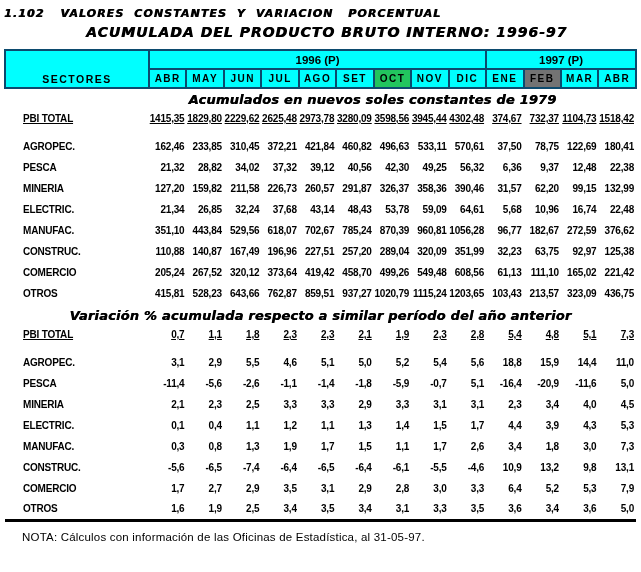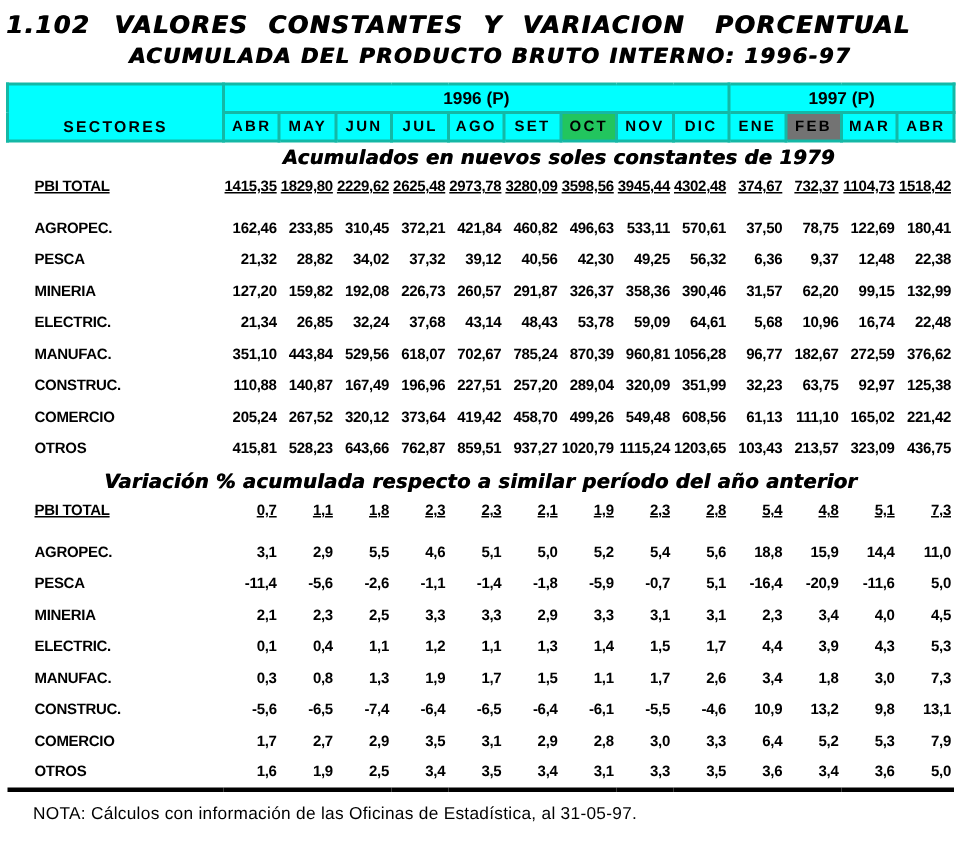--- a/index.html
+++ b/index.html
@@ -6,37 +6,37 @@
   html,body { background:#fff; }
   body {
     width:641px; height:572px; overflow:hidden;
     font-family:"Liberation Sans", sans-serif; color:#000;
   }
   .page { position:relative; width:641px; height:572px; padding:7px 4px 0 4px; }
 
   
   .title-line1 {
     font-family:"DejaVu Sans", sans-serif;
-    font-style:italic; font-weight:bold; font-size:16px;
+    font-style:italic; font-weight:bold; font-size:11px;
     letter-spacing:1.1px; white-space:pre;
     text-shadow:0.6px 0 0 #000;
   }
   .title-num { margin-right:16px; }
   .title-line2 {
     font-family:"DejaVu Sans", sans-serif;
     font-style:italic; font-weight:bold; font-size:14px;
     letter-spacing:1px; white-space:pre; margin:4px 0 0 82px;
     text-shadow:0.6px 0 0 #000;
   }
 
   
   table.main { table-layout:fixed; width:633px; border-collapse:collapse; margin-top:9px; }
   col.label-col { width:144px; }
   thead th {
-    border:2px solid #14b8a6; font-weight:bold; text-align:center;
+    border:2px solid #0c4a6e; font-weight:bold; text-align:center;
     height:19px; padding:0;
   }
   th.sectores { vertical-align:bottom; padding-bottom:2px; font-size:10.5px; letter-spacing:1.5px; }
   th.year { font-size:11.5px; }
   th.month { font-size:10px; letter-spacing:1.5px; }
 
   tbody td { font-weight:bold; white-space:nowrap; vertical-align:middle; }
   tr.section-title-row td {
     height:22px; text-align:center; vertical-align:middle;
     font-family:"DejaVu Sans", sans-serif; font-style:italic;
@@ -152,21 +152,21 @@
           <td class="num">56,32</td>
           <td class="num">6,36</td>
           <td class="num">9,37</td>
           <td class="num">12,48</td>
           <td class="num">22,38</td>
         </tr>
         <tr class="data-row">
           <td class="row-label">MINERIA</td>
           <td class="num">127,20</td>
           <td class="num">159,82</td>
-          <td class="num">192,08</td>
+          <td class="num">211,58</td>
           <td class="num">226,73</td>
           <td class="num">260,57</td>
           <td class="num">291,87</td>
           <td class="num">326,37</td>
           <td class="num">358,36</td>
           <td class="num">390,46</td>
           <td class="num">31,57</td>
           <td class="num">62,20</td>
           <td class="num">99,15</td>
           <td class="num">132,99</td>

